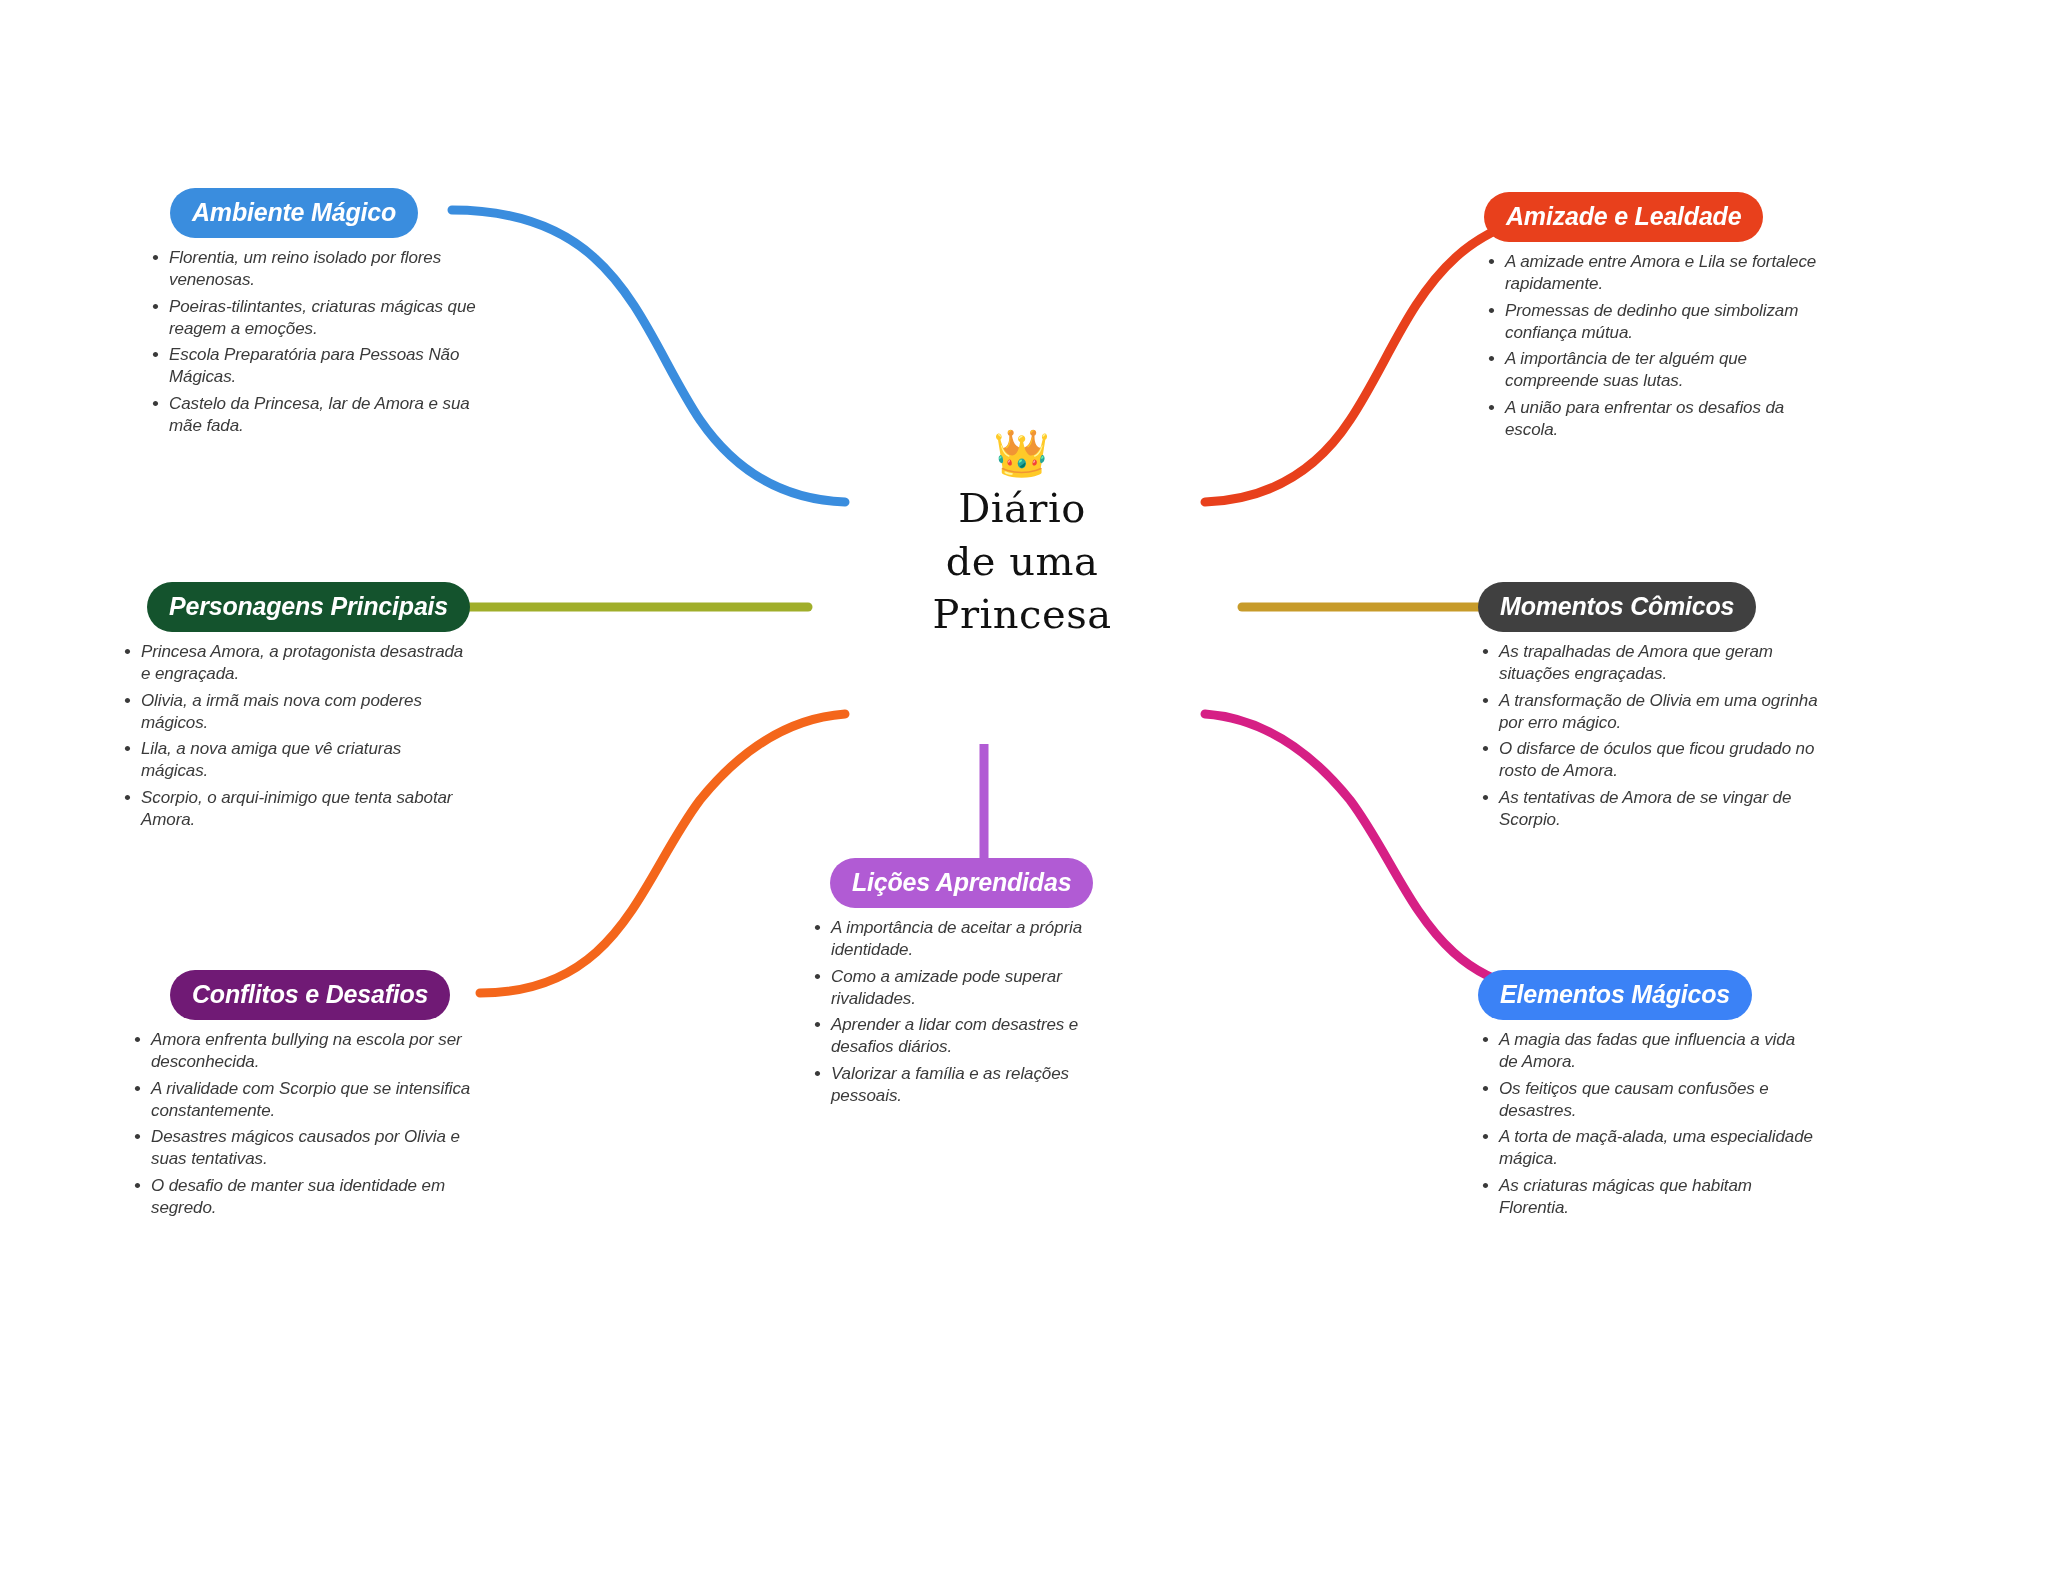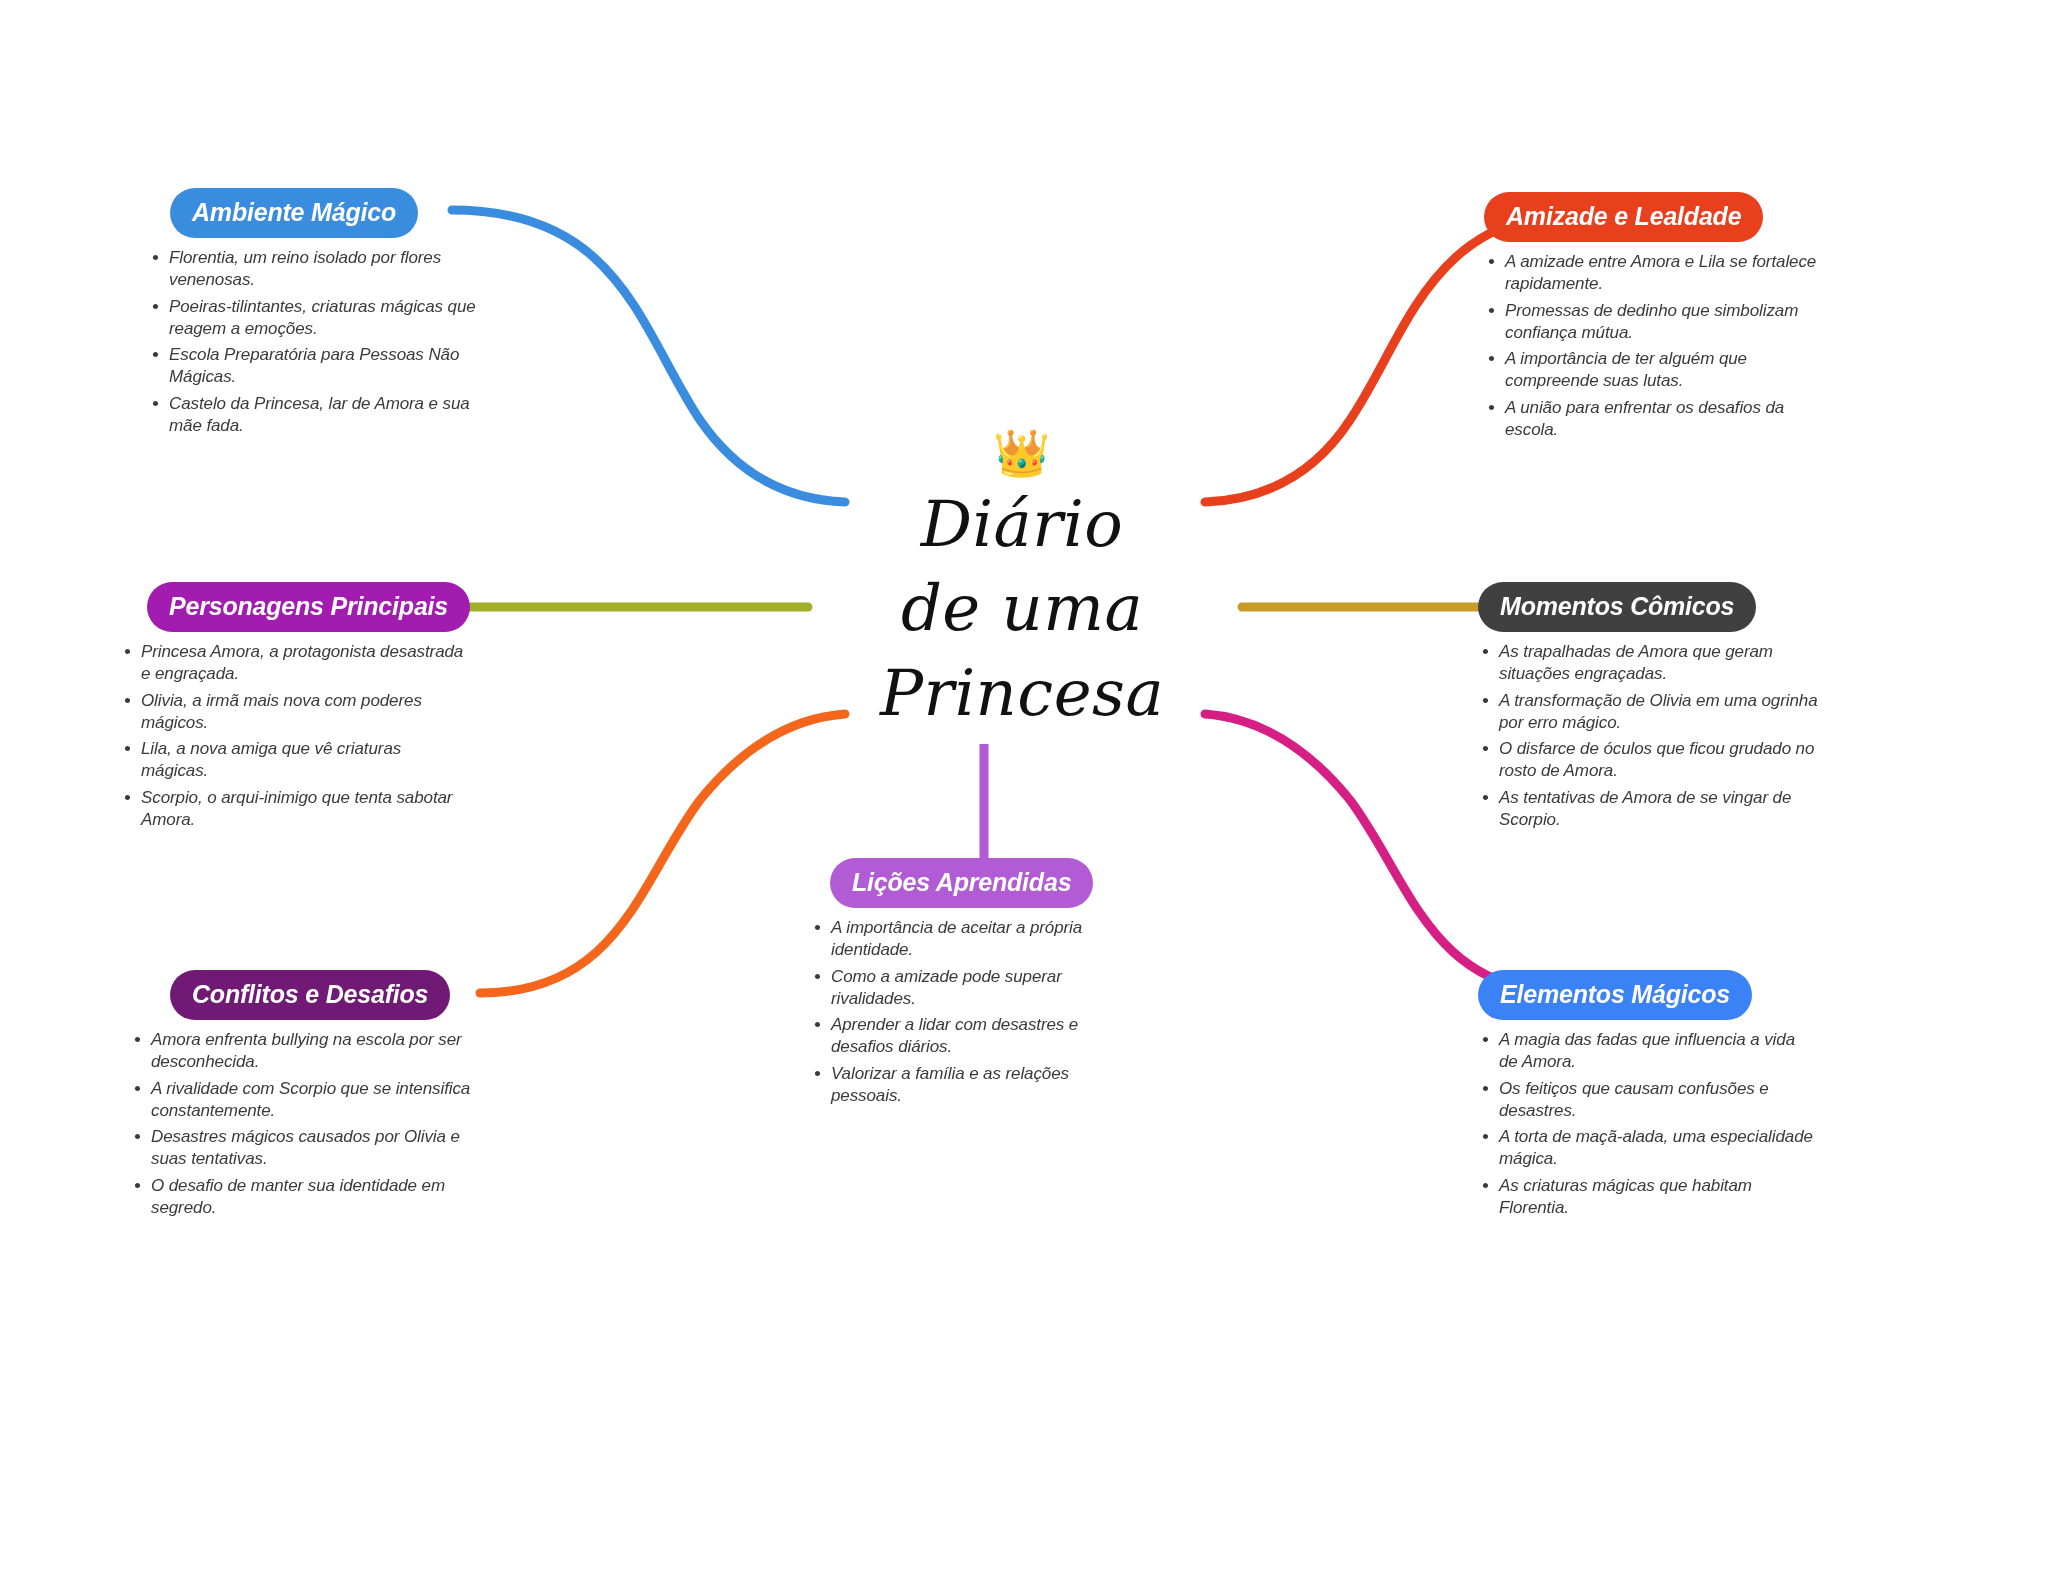--- a/index.html
+++ b/index.html
@@ -38,23 +38,22 @@
     z-index: 5;
   }
   .center-crown {
     font-size: 46px;
     line-height: 1;
     display: block;
     margin-bottom: 6px;
   }
   .center-title {
     font-family: "DejaVu Serif", serif;
-    font-style: italic;
     font-weight: 400;
-    font-size: 64px;
+    font-size: 40px;
     line-height: 1.32;
     color: #111111;
     letter-spacing: 0.5px;
   }
   .center-title span { display: block; }
 
   
   .branch {
     position: absolute;
     z-index: 4;
@@ -158,21 +157,21 @@
     <div class="branch-pill" style="background:#E8401C">Amizade e Lealdade</div>
     <ul class="branch-list">
       <li>A amizade entre Amora e Lila se fortalece rapidamente.</li>
       <li>Promessas de dedinho que simbolizam confiança mútua.</li>
       <li>A importância de ter alguém que compreende suas lutas.</li>
       <li>A união para enfrentar os desafios da escola.</li>
     </ul>
   </div>
 
   <div class="branch b-personagens">
-    <div class="branch-pill" style="background:#a21caf">Personagens Principais</div>
+    <div class="branch-pill" style="background:#14532d">Personagens Principais</div>
     <ul class="branch-list">
       <li>Princesa Amora, a protagonista desastrada e engraçada.</li>
       <li>Olivia, a irmã mais nova com poderes mágicos.</li>
       <li>Lila, a nova amiga que vê criaturas mágicas.</li>
       <li>Scorpio, o arqui-inimigo que tenta sabotar Amora.</li>
     </ul>
   </div>
 
   <div class="branch b-momentos">
     <div class="branch-pill" style="background:#404040">Momentos Cômicos</div>

